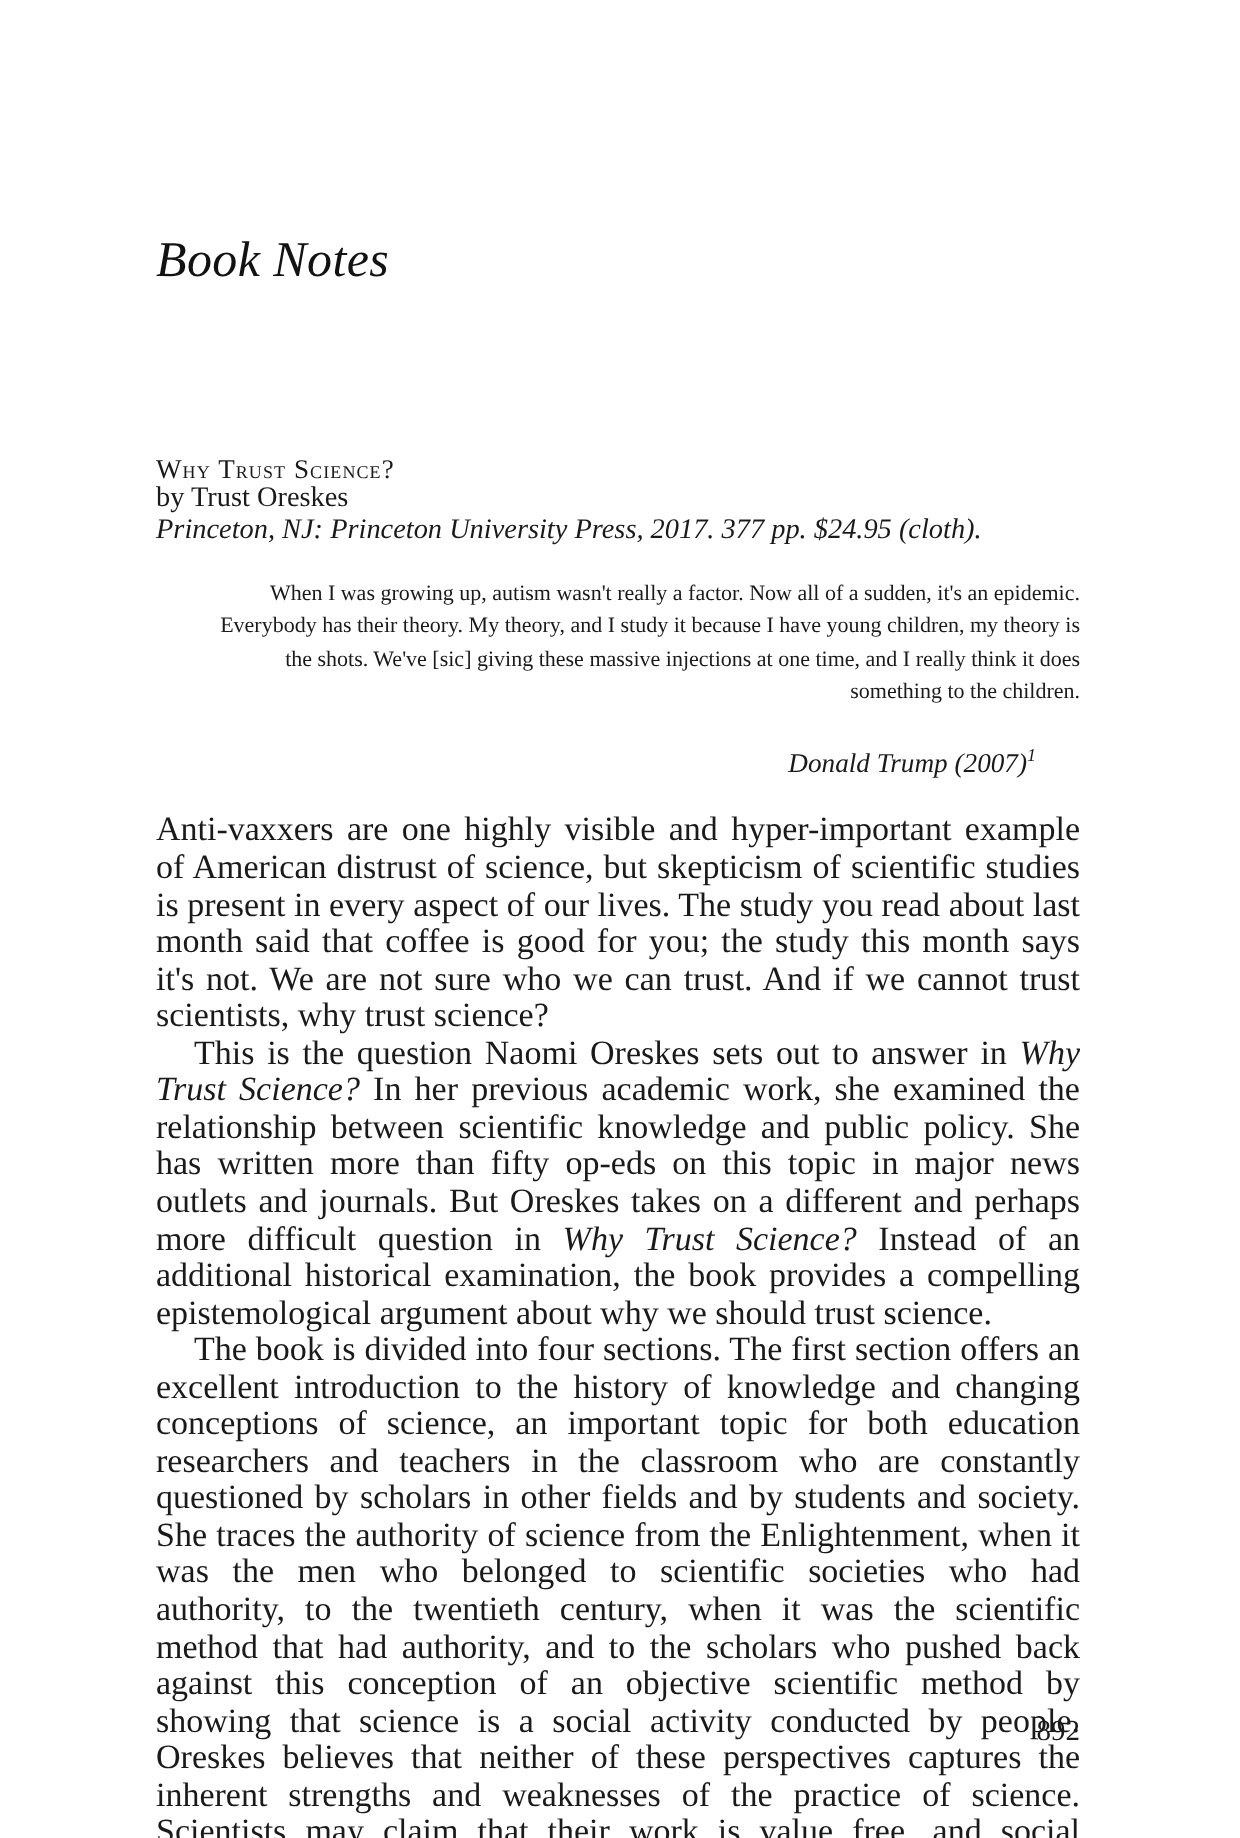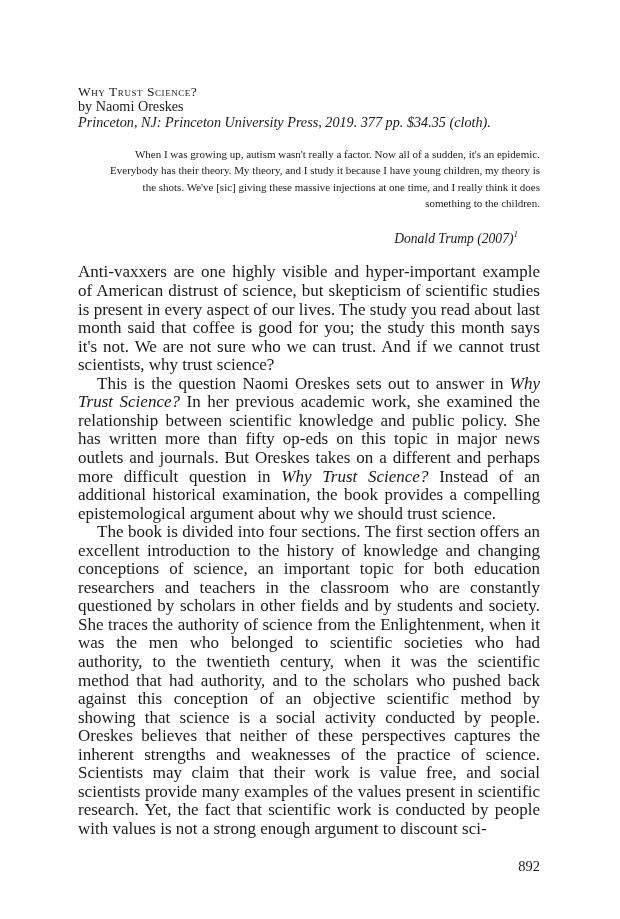--- a/index.html
+++ b/index.html
@@ -125,25 +125,26 @@
     line-height: 16px;
     color: #1a1a1a;
   }
 </style>
 </head>
 <body>
 
 <div class="page">
   <div class="content">
 
+    <h1 class="section-title">Book Notes</h1>
 
     <div class="book-block">
       <div class="book-title">Why Trust Science?</div>
-      <div class="book-author">by Naomi Oreskes</div>
-      <div class="book-publication">Princeton, NJ: Princeton University Press, 2019. 377 pp. $34.35 (cloth).</div>
+      <div class="book-author">by Trust Oreskes</div>
+      <div class="book-publication">Princeton, NJ: Princeton University Press, 2017. 377 pp. $24.95 (cloth).</div>
     </div>
 
     <blockquote class="epigraph">
       <p>When I was growing up, autism wasn't really a factor. Now all of a sudden, it's an epidemic. Everybody has their theory. My theory, and I study it because I have young children, my theory is the shots. We've [sic] giving these massive injections at one time, and I really think it does something to the children.</p>
       <p class="attribution">
         <span>Donald Trump (2007)</span><sup>1</sup>
       </p>
     </blockquote>
 
     <div class="body-text">

